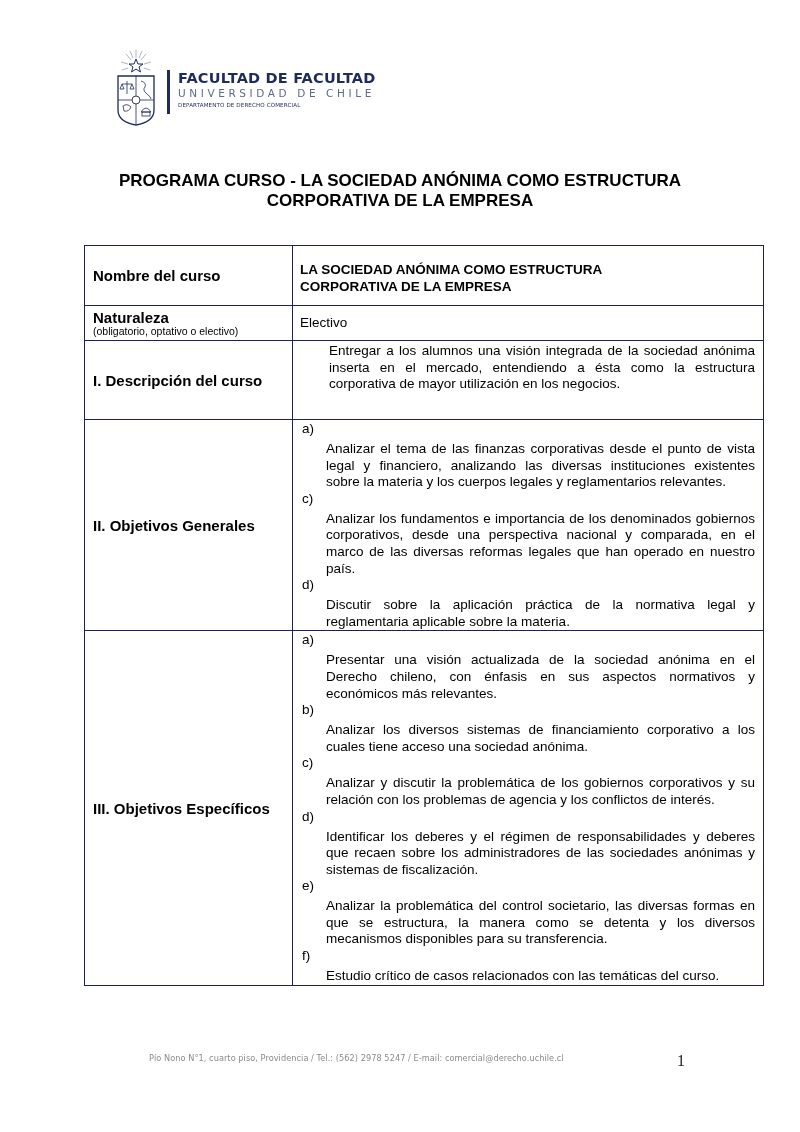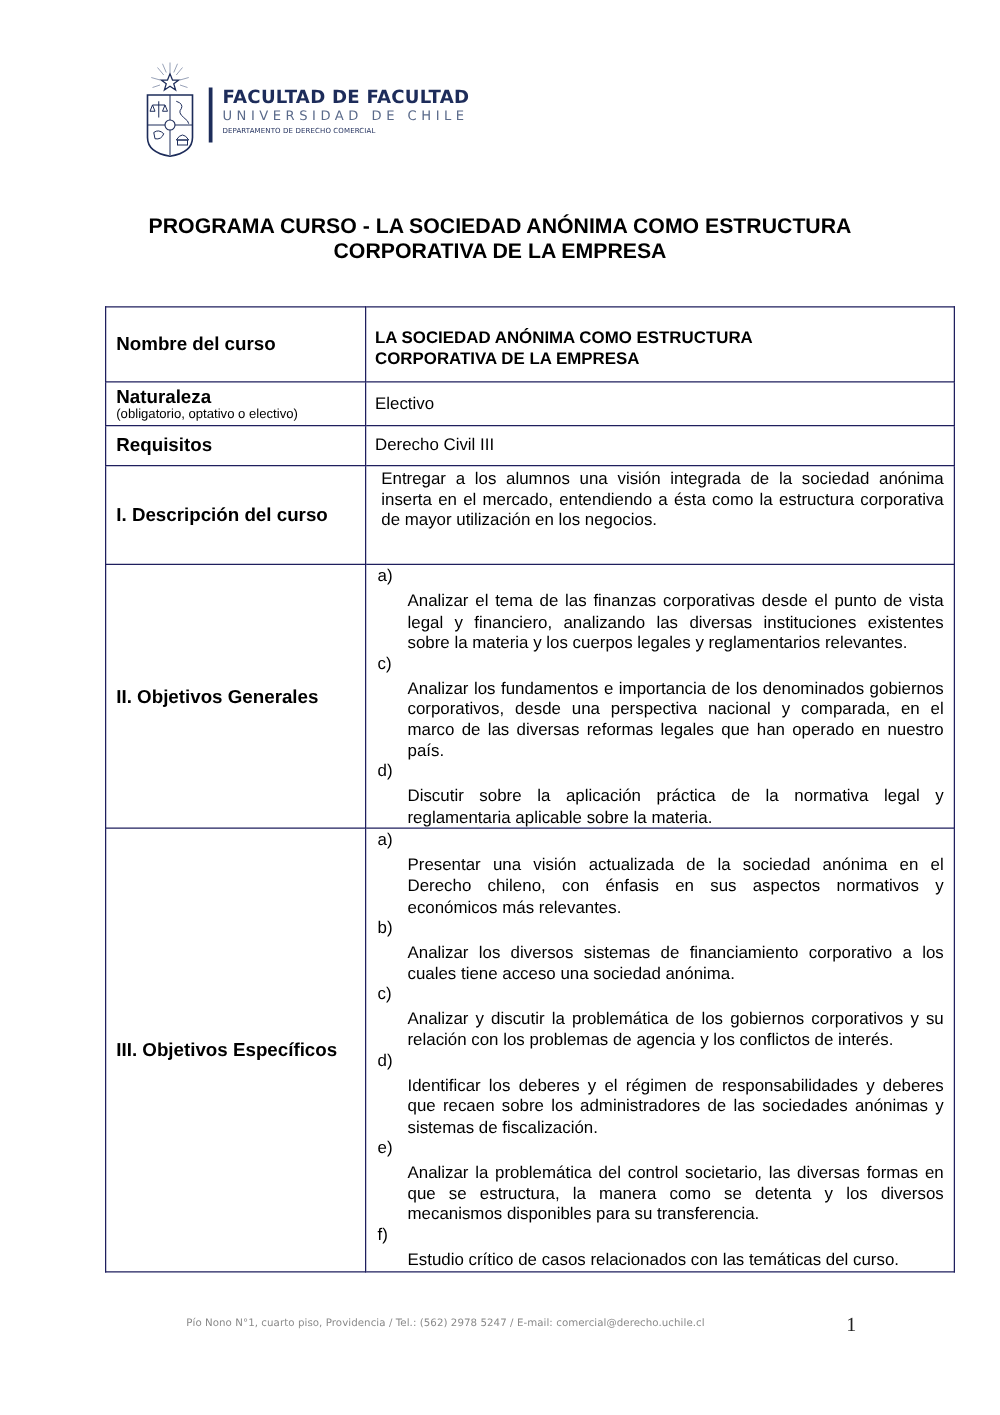--- a/index.html
+++ b/index.html
@@ -15,21 +15,21 @@
     .brand .dep { font-family: "DejaVu Sans", sans-serif; font-size: 5.6px; color: #1d2c5a; letter-spacing: 0.1px; line-height: 10px; }
 
     .doc-title { position: absolute; left: 0; top: 171px; width: 800px; text-align: center; font-weight: bold; font-size: 17px; line-height: 20px; }
 
     table.course { position: absolute; left: 84px; top: 245px; width: 680px; border-collapse: collapse; }
     table.course td { border: 1.5px solid #1f1f5e; vertical-align: middle; padding: 0; }
     td.lbl { width: 199px; padding-left: 8px !important; font-weight: bold; font-size: 15px; }
     td.lbl .sub { display: block; font-weight: normal; font-size: 10.5px; line-height: 12px; }
     td.val { padding-left: 7px !important; padding-right: 8px !important; font-size: 13.5px; line-height: 16.5px; }
     td.val.bold { font-weight: bold; font-size: 13.5px; margin-left: 25px; }
-    .para { text-align: justify; padding-left: 5px; padding-right: 0px; font-size: 13.5px; line-height: 16.5px; }
+    .para { text-align: justify; padding-left: 5px; padding-right: 0px; font-size: 13.5px; line-height: 16.5px; margin-left: 24px; }
 
     ol.obj { list-style: none; margin: 0; padding: 0; }
     ol.obj li { display: flex; font-size: 13.5px; line-height: 16.6px; }
     ol.obj li .mk { width: 24px; flex: 0 0 24px; padding-left: 2px; }
     ol.obj li .tx { flex: 1; text-align: justify; margin-top: 20px; }
 
     .footer { position: absolute; left: 149px; top: 1053px; font-family: "DejaVu Sans", sans-serif; font-size: 8.2px; color: #8a8a8a; letter-spacing: 0.05px; }
     .page-num { position: absolute; left: 677px; top: 1052px; font-family: "Liberation Serif", serif; font-size: 16px; color: #222; }
   </style>
 </head>
@@ -91,24 +91,20 @@
       <div>CORPORATIVA DE LA EMPRESA</div>
     </td>
   </tr>
   <tr style="height:35px;">
     <td class="lbl" style="line-height:15px;">
       <span>Naturaleza</span>
       <span class="sub">(obligatorio, optativo o electivo)</span>
     </td>
     <td class="val">Electivo</td>
   </tr>
-  <tr style="height:32px;">
-    <td class="lbl">Requisitos</td>
-    <td class="val">Derecho Civil III</td>
-  </tr>
   <tr style="height:79px;">
     <td class="lbl">I. Descripción del curso</td>
     <td class="val" style="vertical-align:top; padding-top:2px;">
       <div class="para">Entregar a los alumnos una visión integrada de la sociedad anónima inserta en el mercado, entendiendo a ésta como la estructura corporativa de mayor utilización en los negocios.</div>
     </td>
   </tr>
   <tr style="height:170px;">
     <td class="lbl">II. Objetivos Generales</td>
     <td class="val" style="vertical-align:top; padding-top:1px;">
       <ol class="obj">

